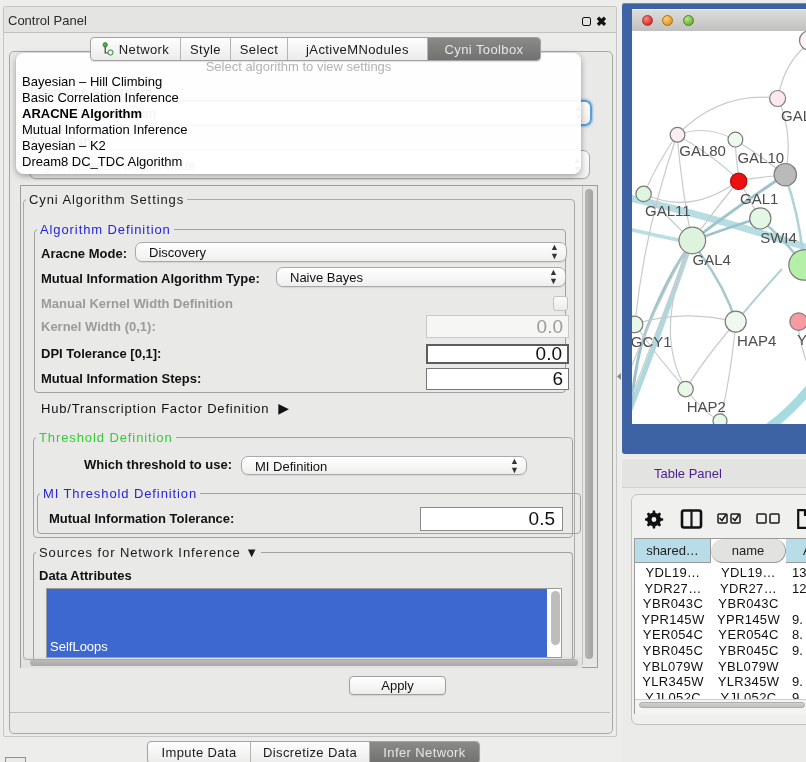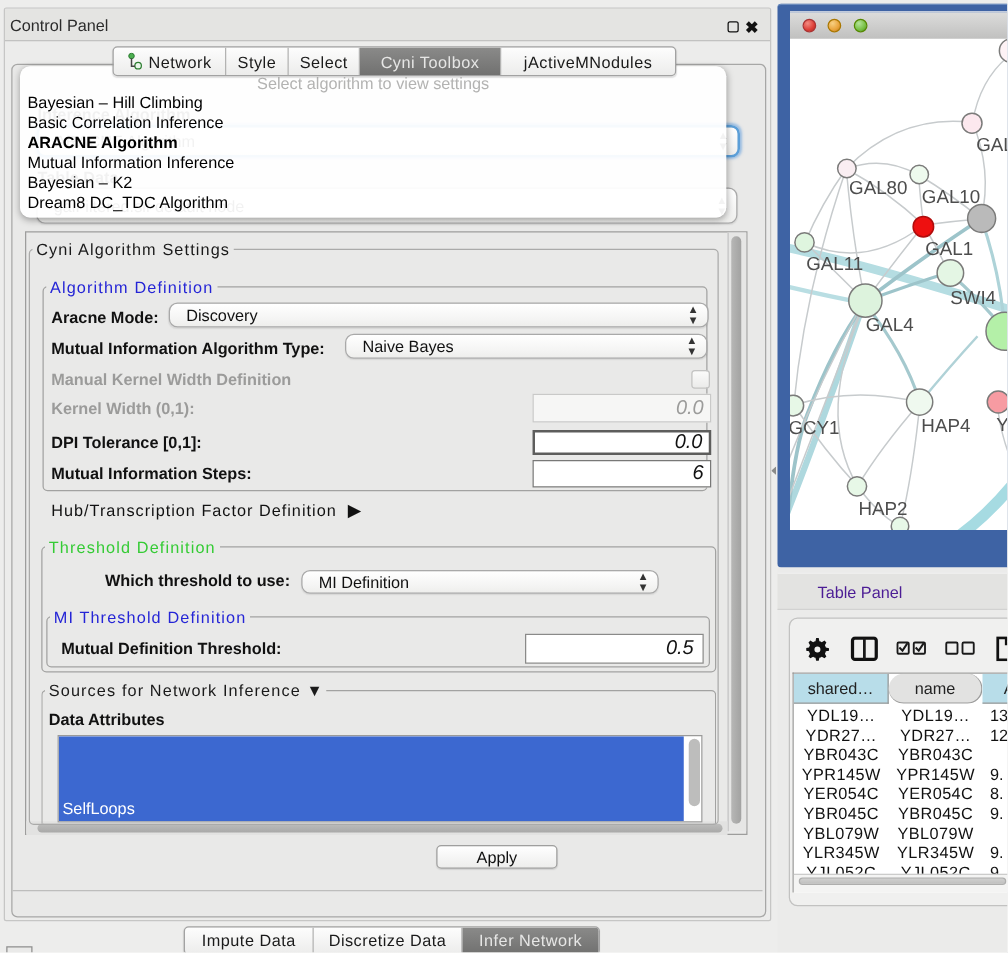--- a/index.html
+++ b/index.html
@@ -5,21 +5,21 @@
 html,body{margin:0;padding:0;}
 #page{position:relative;width:806px;height:762px;background:#ededec;overflow:hidden;
   font-family:"Liberation Sans",sans-serif;-webkit-font-smoothing:antialiased;}
 .abs{position:absolute;}
 .lbl{font-size:13px;color:#111;white-space:nowrap;}
 .b{font-weight:bold;}
 .combo{position:absolute;border:1px solid #a9a9a9;border-radius:7px;
   background:linear-gradient(#ffffff,#f4f4f3 70%,#eeeeec);box-shadow:0 1px 1px rgba(0,0,0,0.08);}
 .combo .ct{position:absolute;left:13px;top:50%;transform:translateY(-50%);font-size:13px;color:#111;white-space:nowrap;}
 .combo .ar{position:absolute;right:7px;top:50%;transform:translateY(-50%);font-size:9px;color:#333;line-height:1;text-align:center;}
-.field{position:absolute;background:#fff;font-size:16px;color:#111;text-align:right;font-style:italic;}
+.field{position:absolute;background:#fff;font-size:19px;color:#111;text-align:right;}
 .fs{position:absolute;border:1px solid #a2a2a2;border-radius:4px;}
 .fs .lg{position:absolute;top:-8px;left:2px;background:#e9e9e8;padding:0 3px;font-size:13px;letter-spacing:0.9px;white-space:nowrap;}
 .tabbar{position:absolute;z-index:10;display:flex;border:1px solid #a2a2a2;border-radius:4px;
   background:linear-gradient(#fdfdfd,#ececeb);box-shadow:0 1px 1px rgba(0,0,0,0.12);overflow:hidden;}
 .tab{font-size:13px;letter-spacing:0.4px;color:#1a1a1a;display:flex;align-items:center;justify-content:center;border-right:1px solid #b3b3b2;}
 .tab:last-child{border-right:none;}
 .tab.sel{background:linear-gradient(#8a8a89,#717170);color:#e6e6e5;}
 </style>
 </head>
 <body>
@@ -35,22 +35,22 @@
     <div class="abs" style="left:5px;top:44px;width:602px;height:681px;background:#e9e9e8;border:1px solid #a7a7a6;border-radius:5px;"></div>
 
     <div class="tabbar" style="left:86px;top:30px;height:22px;">
       <div class="tab" style="width:89px;"><svg width="13" height="14" viewBox="0 0 13 14" style="margin-right:4px;">
             <circle cx="3.2" cy="2.8" r="2.2" fill="#4caf50" stroke="#2c7d30" stroke-width="0.8"></circle>
             <circle cx="8.5" cy="10.5" r="2.6" fill="#e8f5e9" stroke="#2c7d30" stroke-width="1"></circle>
             <path d="M3.2 4.5 L3.2 11 L6 11" stroke="#444" stroke-width="1.2" fill="none"></path>
           </svg>Network</div>
       <div class="tab" style="width:49px;">Style</div>
       <div class="tab" style="width:56px;">Select</div>
+      <div class="tab" style="width:139px;">jActiveMNodules</div>
       <div class="tab sel" style="width:112px;">Cyni Toolbox</div>
-      <div class="tab" style="width:139px;">jActiveMNodules</div>
     </div>
 
     <div class="abs lbl b" style="left:26px;top:77px;">Inference Algorithm</div>
     <div class="combo" style="left:25px;top:93px;width:559px;height:22px;border:2px solid #5c9fd8;box-shadow:0 0 2px 1px rgba(90,153,220,0.55);">
       <div class="ct">ARACNE Algorithm</div>
         <div class="ar">▲<br>▼</div>
     </div>
     <div class="abs lbl b" style="left:26px;top:127px;">Table Data</div>
     <div class="combo" style="left:25px;top:143px;width:559px;height:27px;">
       <div class="ct">galFiltered.sif default node</div>
@@ -94,24 +94,24 @@
     <div class="abs lbl" style="left:37px;top:393px;letter-spacing:0.8px;">Hub/Transcription Factor Definition&nbsp;&nbsp;<span style="font-size:14px;">▶</span></div>
 
     <div class="fs" style="left:29px;top:430px;width:538px;height:99px;border-color:#a2a2a1;">
       <span class="lg" style="color:#35cb35;">Threshold Definition</span>
     </div>
     <div class="abs lbl b" style="left:80px;top:450px;">Which threshold to use:</div>
     <div class="combo" style="left:237px;top:449px;width:284px;height:17px;">
       <div class="ct">MI Definition</div>
         <div class="ar">▲<br>▼</div>
     </div>
-    <div class="fs" style="left:33px;top:486px;width:529px;height:39px;border-color:#a2a2a1;">
+    <div class="fs" style="left:33px;top:486px;width:529px;height:39px;border-color:#a2a2a1;padding-left:13px;">
       <span class="lg" style="color:#2525d6;">MI Threshold Definition</span>
     </div>
-    <div class="abs lbl b" style="left:45px;top:504px;">Mutual Definition Threshold:</div>
+    <div class="abs lbl b" style="left:45px;top:504px;">Mutual Information Tolerance:</div>
     <div class="field" style="left:416px;top:500px;width:134px;height:22px;border:1px solid #8a8a89;line-height:22px;padding-right:7px;">0.5</div>
 
     <div class="fs" style="left:29px;top:545px;width:538px;height:106px;border-color:#a2a2a1;border-bottom:none;border-bottom-left-radius:0;border-bottom-right-radius:0;">
       <span class="lg" style="color:#1a1a1a;">Sources for Network Inference&nbsp;<span style="font-size:13px;letter-spacing:0;">▼</span></span>
     </div>
     <div class="abs lbl b" style="left:35px;top:561px;">Data Attributes</div>
     <div class="abs" style="left:42px;top:581px;width:514px;height:68px;background:#fff;border:1px solid #9a9a99;overflow:hidden;">
       <div class="abs" style="left:0;top:0;width:500px;height:68px;background:#3c68d0;"></div>
       <div class="abs" style="left:3px;top:1px;font-size:13px;color:#fff;line-height:17px;white-space:nowrap;margin-top:48px;">SelfLoops<br>TopologicalCoefficient<br>BetweennessCentrality<br>gal4RGexp</div>
       <div class="abs" style="left:504px;top:2px;width:9px;height:54px;background:#bdbdbc;border-radius:5px;"></div>

